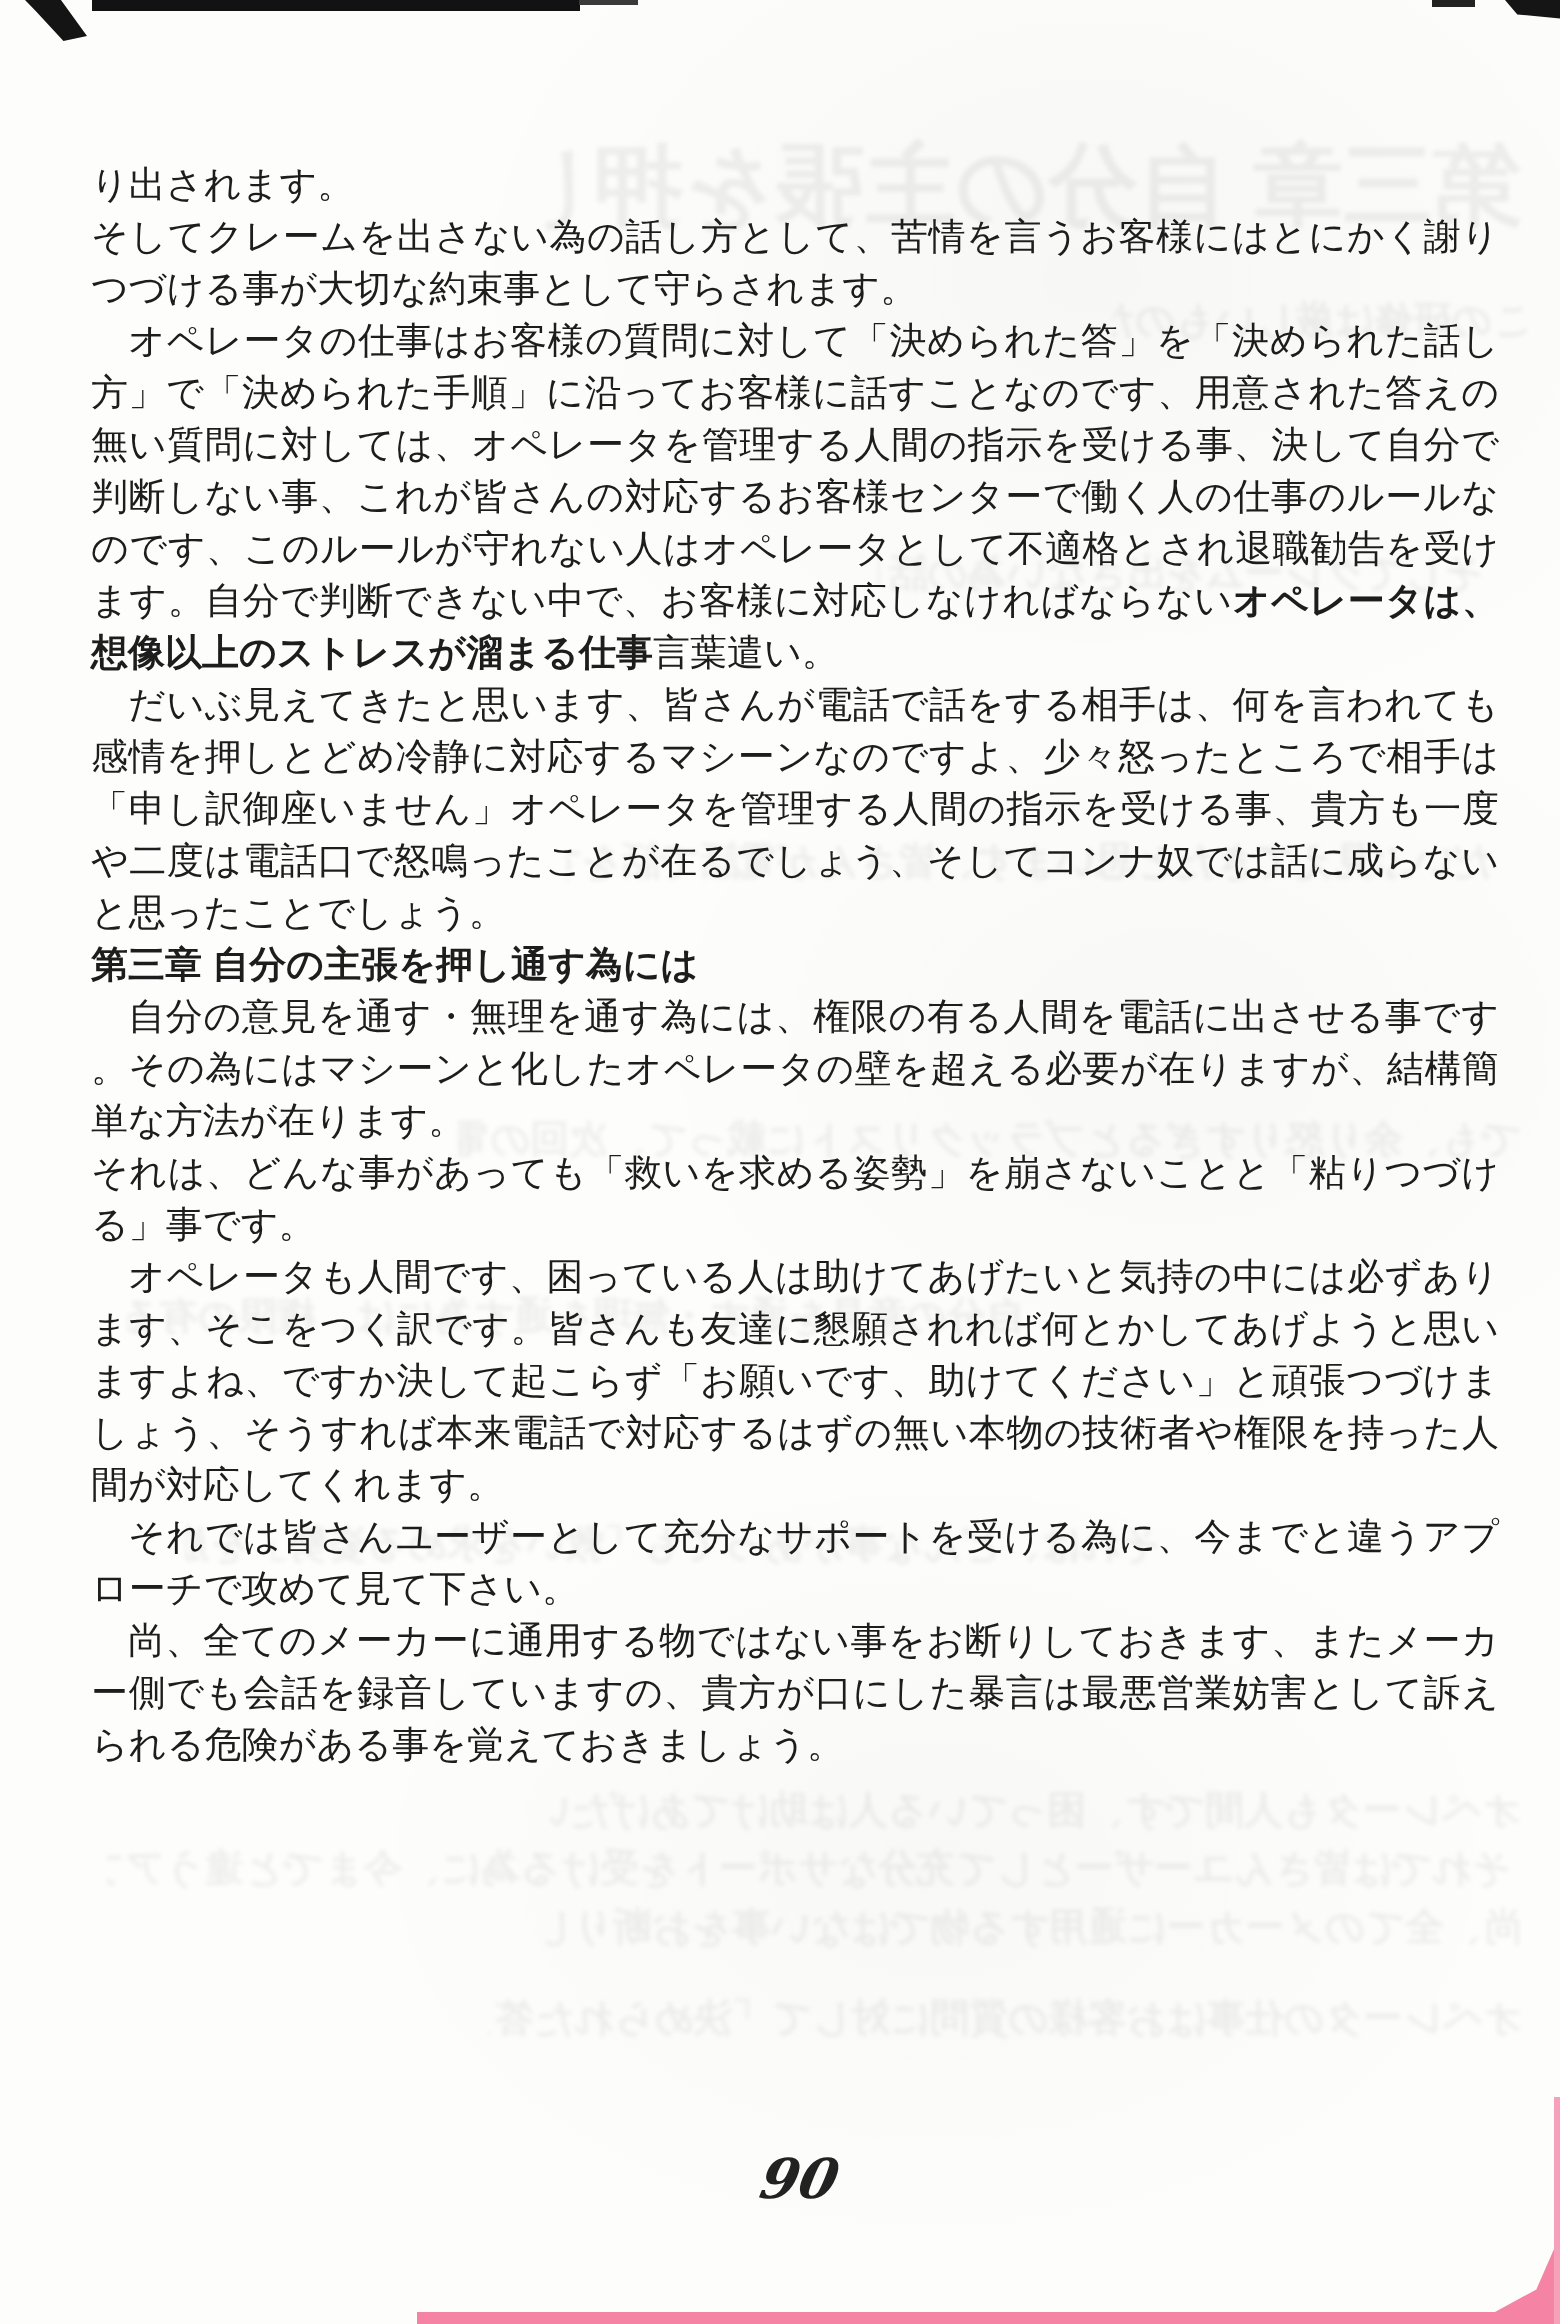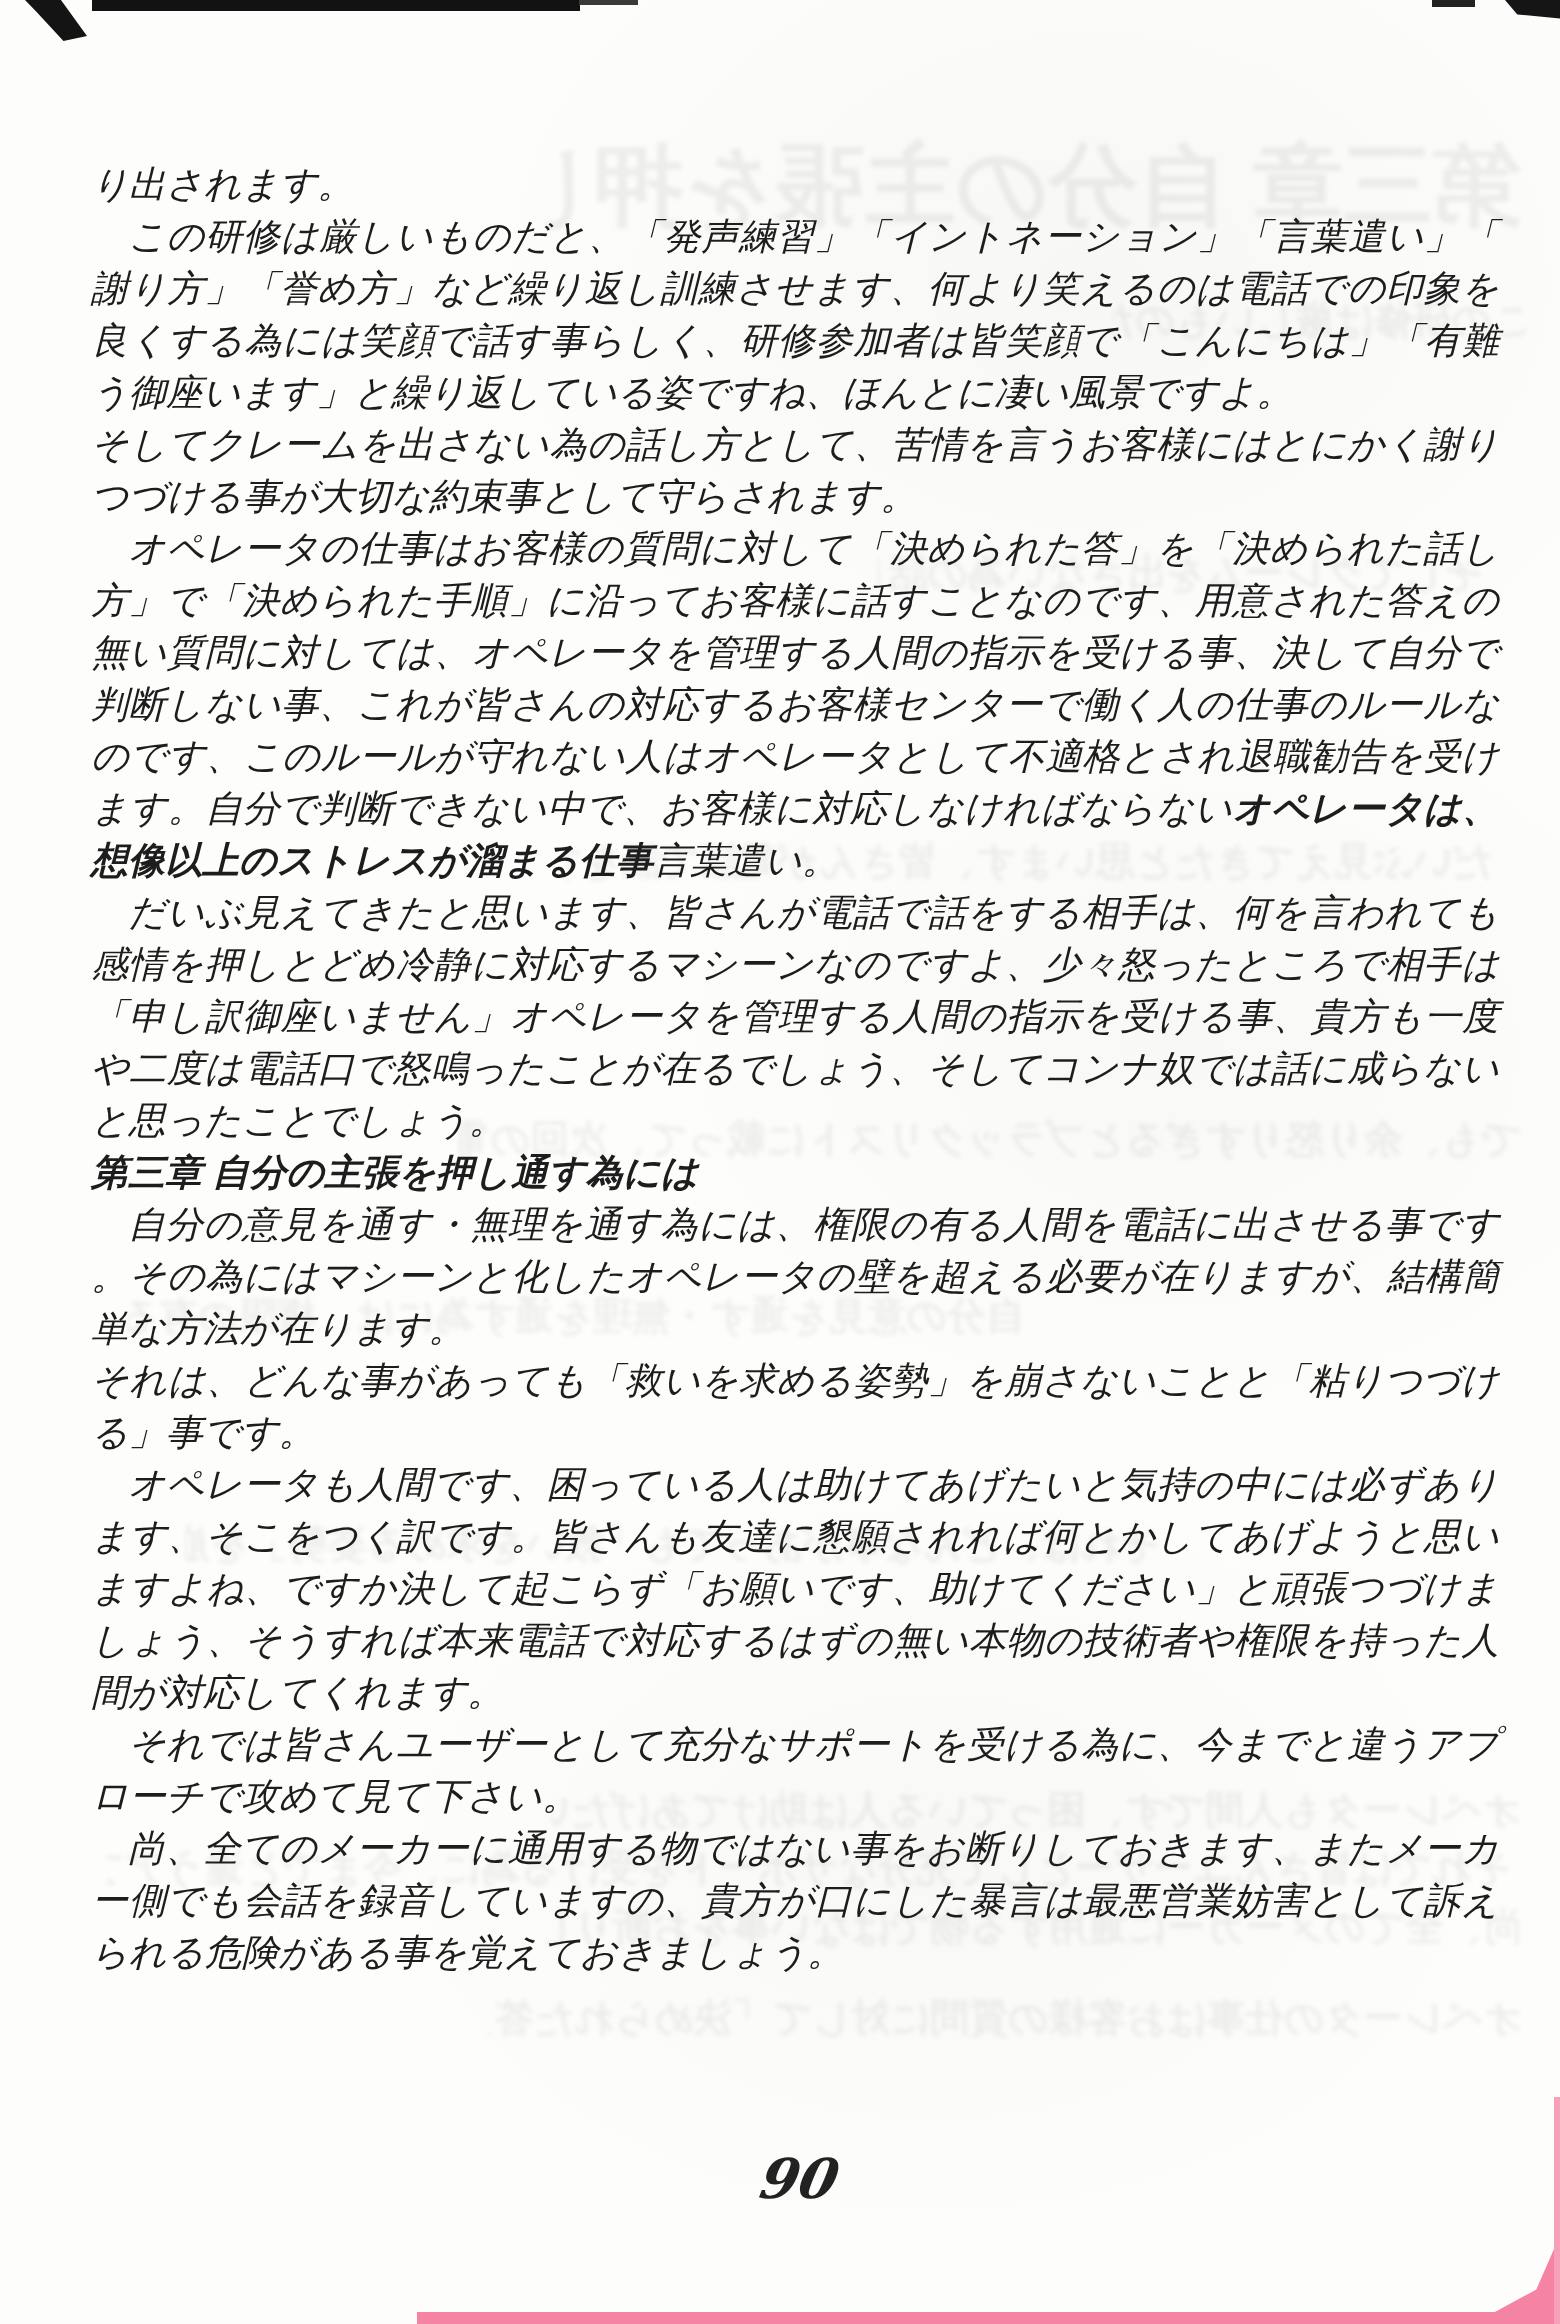--- a/index.html
+++ b/index.html
@@ -19,21 +19,21 @@
       radial-gradient(50% 25% at 75% 45%, rgba(0,0,0,0.02), transparent 70%),
       radial-gradient(55% 25% at 60% 80%, rgba(0,0,0,0.02), transparent 70%);
     pointer-events:none;
   }
   
   .text-block{
     position:absolute;left:91px;top:159px;width:1408px;
     font-size:37px;line-height:52px;
     font-weight:500;color:#1d1d1d;
     text-align:justify;
-    word-break:break-all;line-break:anywhere;font-style:italic;
+    word-break:break-all;line-break:anywhere;
   }
   .text-block p{margin:0;}
   .text-block p.indent{text-indent:1em;}
   .text-block p.gap-before{}
   .text-block p.heading{font-weight:700;}
   .text-block b{font-weight:800;}
   
   .ghost-layer{position:absolute;inset:0;pointer-events:none;}
   .ghost{
     position:absolute;white-space:nowrap;overflow:hidden;
@@ -88,21 +88,20 @@
   <div class="artifact a-topbar"></div>
   <div class="artifact a-topbar2"></div>
   <div class="artifact a-corner-tr"></div>
   <div class="artifact a-tr-dash"></div>
   <div class="artifact a-pink-bottom"></div>
   <div class="artifact a-pink-corner"></div>
   <div class="artifact a-pink-right"></div>
 
   <main class="text-block" id="text-block">
       <p class=""><span>り出されます。</span></p>
-      <p class=" indent"><span>この研修は厳しいものだと、「発声練習」「イントネーション」「言葉遣い」「謝り方」「誉め方」など繰り返し訓練させます、何より笑えるのは電話での印象を良くする為には笑顔で話す事らしく、研修参加者は皆笑顔で「こんにちは」「有難う御座います」と繰り返している姿ですね、ほんとに凄い風景ですよ。</span></p>
       <p class=""><span>そしてクレームを出さない為の話し方として、苦情を言うお客様にはとにかく謝りつづける事が大切な約束事として守らされます。</span></p>
       <p class=" indent"><span>オペレータの仕事はお客様の質問に対して「決められた答」を「決められた話し方」で「決められた手順」に沿ってお客様に話すことなのです、用意された答えの無い質問に対しては、オペレータを管理する人間の指示を受ける事、決して自分で判断しない事、これが皆さんの対応するお客様センターで働く人の仕事のルールなのです、このルールが守れない人はオペレータとして不適格とされ退職勧告を受けます。自分で判断できない中で、お客様に対応しなければならない</span><b>オペレータは、想像以上のストレスが溜まる仕事</b><span>言葉遣い。</span></p>
       <p class=" indent"><span>だいぶ見えてきたと思います、皆さんが電話で話をする相手は、何を言われても感情を押しとどめ冷静に対応するマシーンなのですよ、少々怒ったところで相手は「申し訳御座いません」オペレータを管理する人間の指示を受ける事、貴方も一度や二度は電話口で怒鳴ったことが在るでしょう、そしてコンナ奴では話に成らないと思ったことでしょう。</span></p>
       <p class="heading"><b>第三章 自分の主張を押し通す為には</b></p>
       <p class=" indent"><span>自分の意見を通す・無理を通す為には、権限の有る人間を電話に出させる事です。その為にはマシーンと化したオペレータの壁を超える必要が在りますが、結構簡単な方法が在ります。</span></p>
       <p class=""><span>それは、どんな事があっても「救いを求める姿勢」を崩さないことと「粘りつづける」事です。</span></p>
       <p class=" indent"><span>オペレータも人間です、困っている人は助けてあげたいと気持の中には必ずあります、そこをつく訳です。皆さんも友達に懇願されれば何とかしてあげようと思いますよね、ですか決して起こらず「お願いです、助けてください」と頑張つづけましょう、そうすれば本来電話で対応するはずの無い本物の技術者や権限を持った人間が対応してくれます。</span></p>
       <p class=" indent gap-before"><span>それでは皆さんユーザーとして充分なサポートを受ける為に、今までと違うアプローチで攻めて見て下さい。</span></p>
       <p class=" indent"><span>尚、全てのメーカーに通用する物ではない事をお断りしておきます、またメーカー側でも会話を録音していますの、貴方が口にした暴言は最悪営業妨害として訴えられる危険がある事を覚えておきましょう。</span></p>
     </main>

